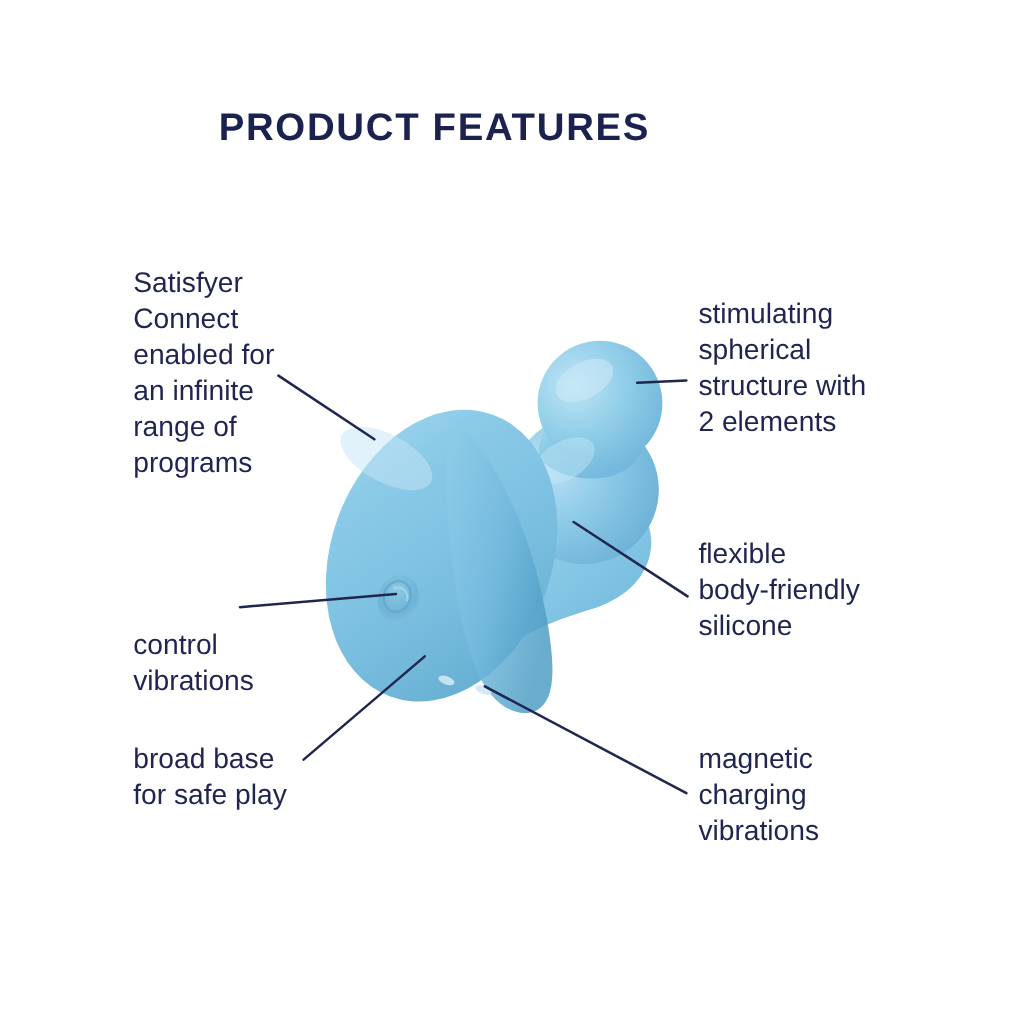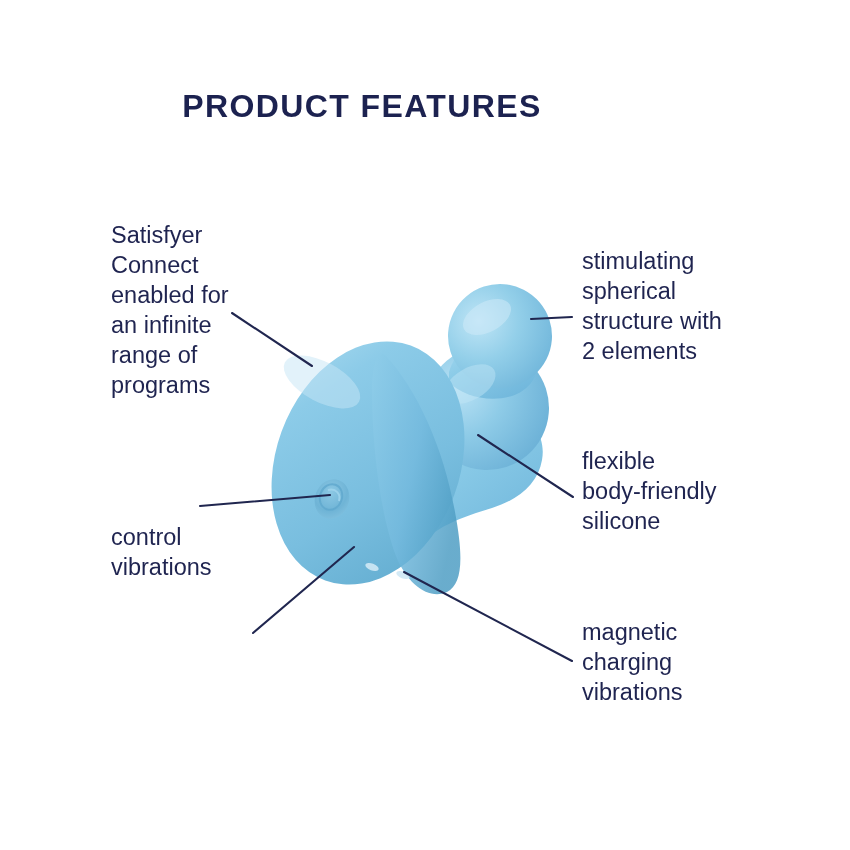--- a/index.html
+++ b/index.html
@@ -152,20 +152,22 @@
   <div class="label" id="lbl-connect">Satisfyer
 Connect
 enabled for
 an infinite
 range of
 programs</div>
 
   <div class="label" id="lbl-control">control
 vibrations</div>
 
+  <div class="label" id="lbl-base">broad base
+for safe play</div>
 
   <div class="label right" id="lbl-spheres">stimulating
 spherical
 structure with
 2 elements</div>
 
   <div class="label right" id="lbl-silicone">flexible
 body-friendly
 silicone</div>
 

